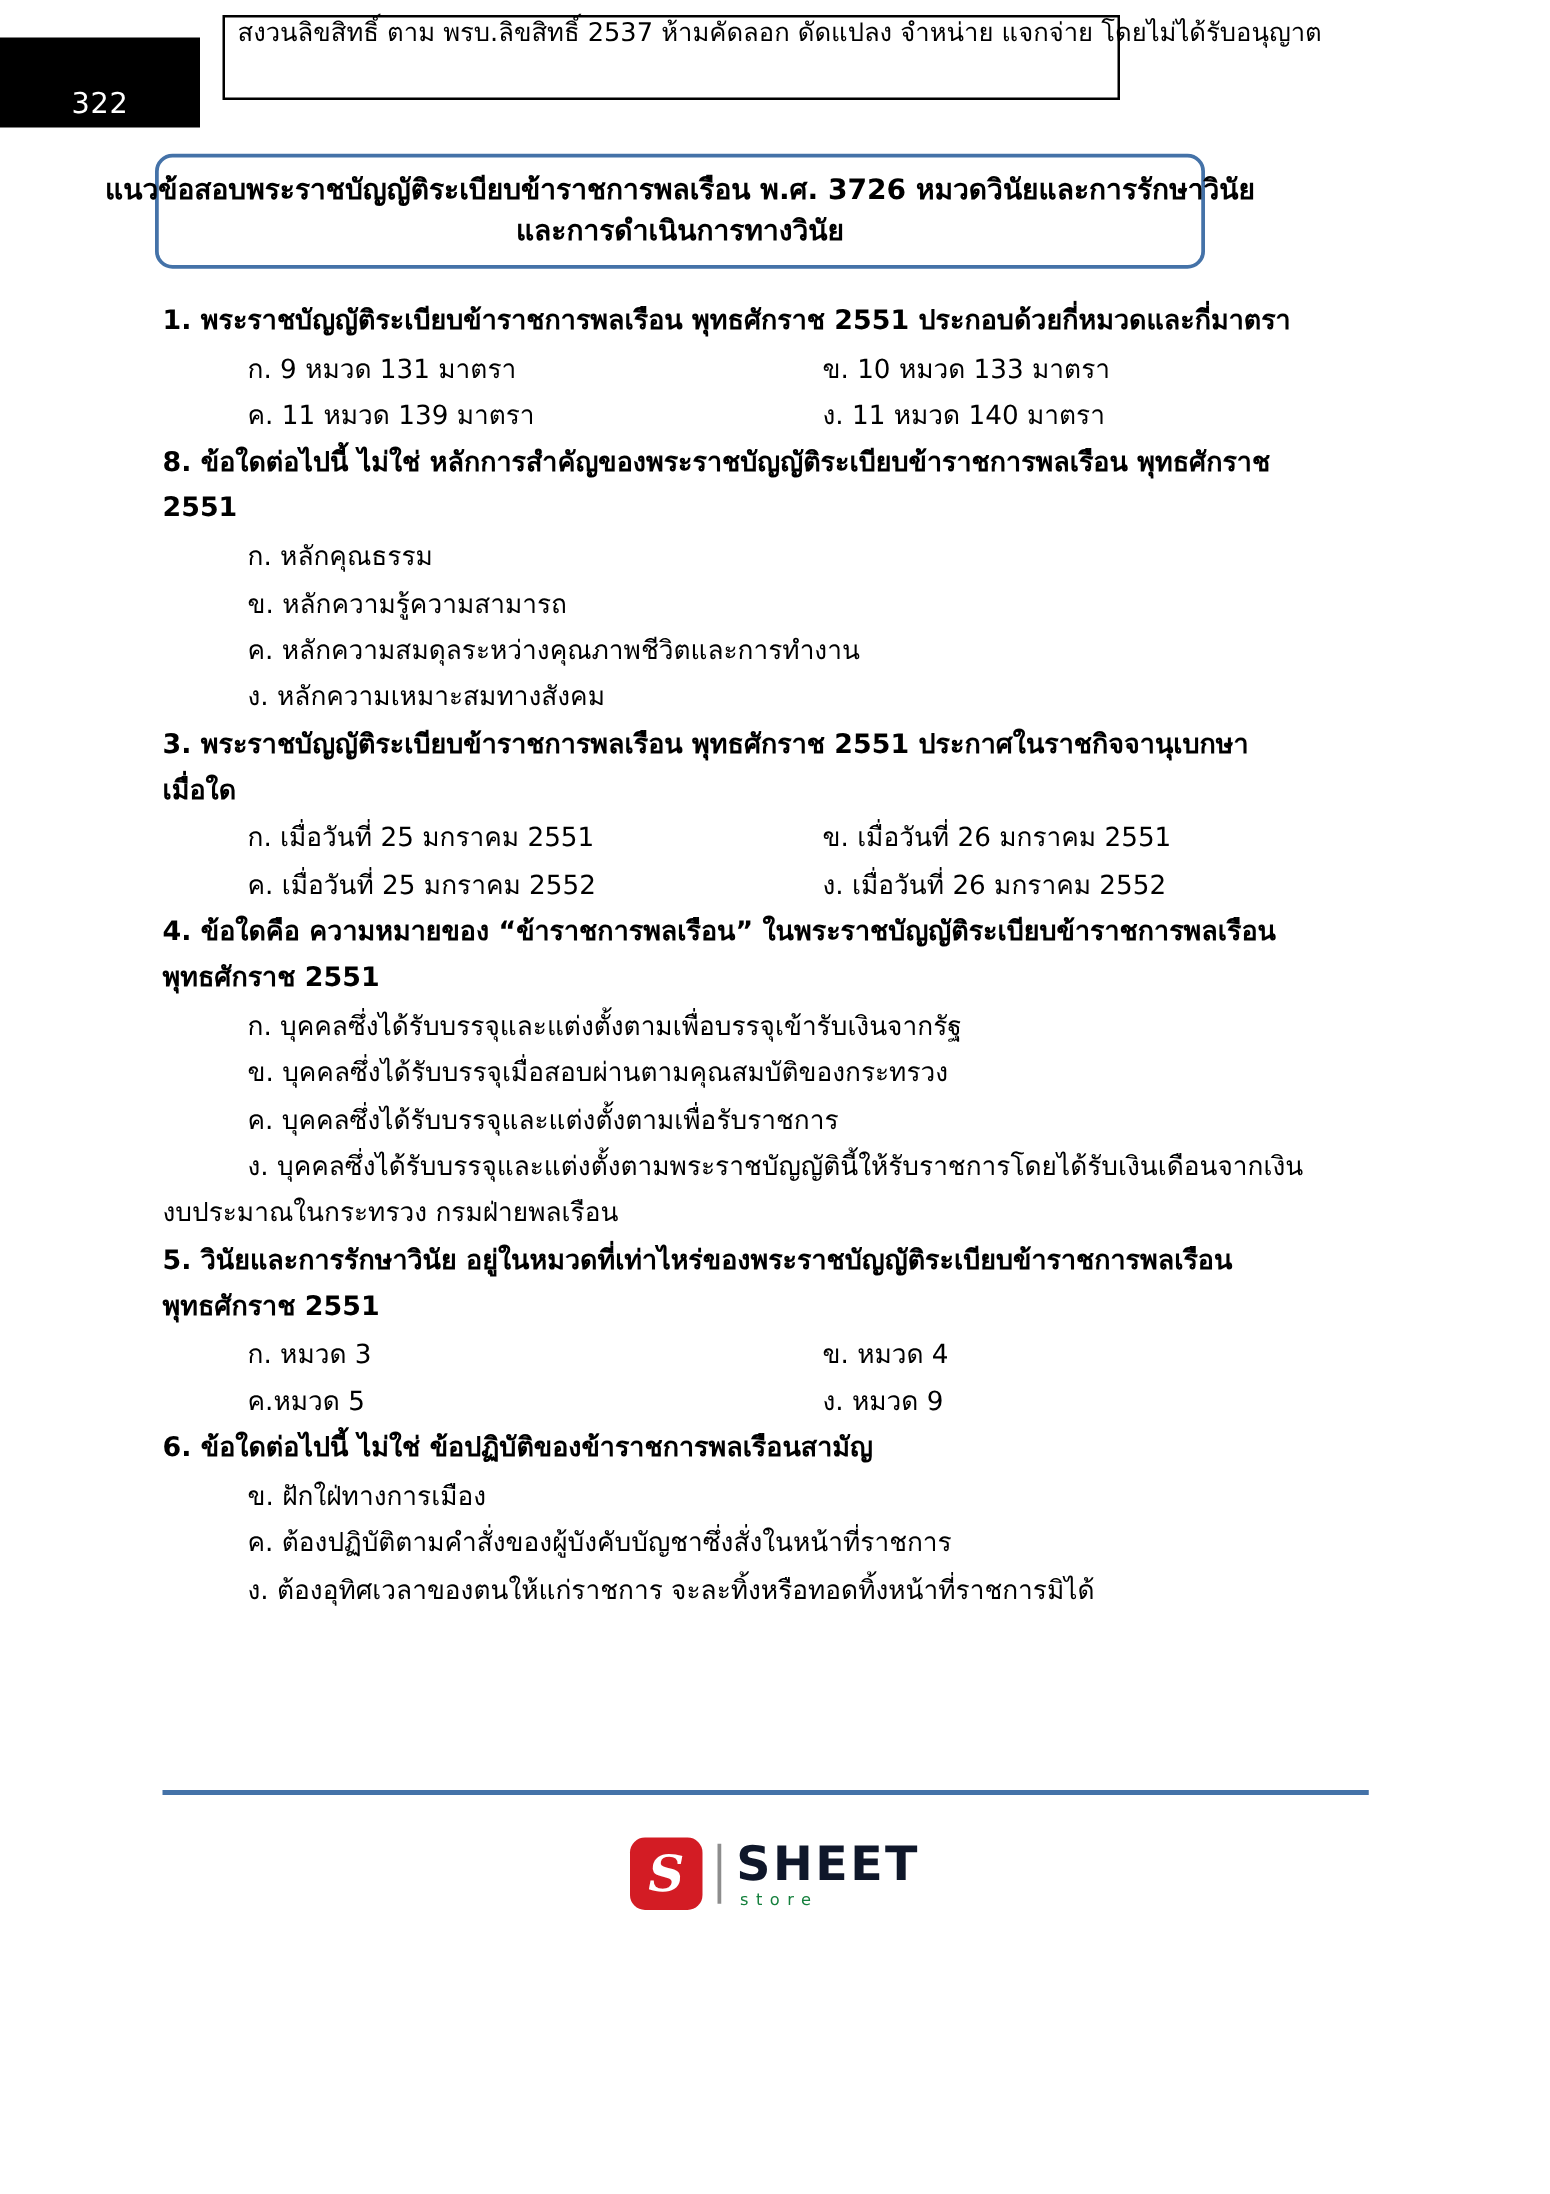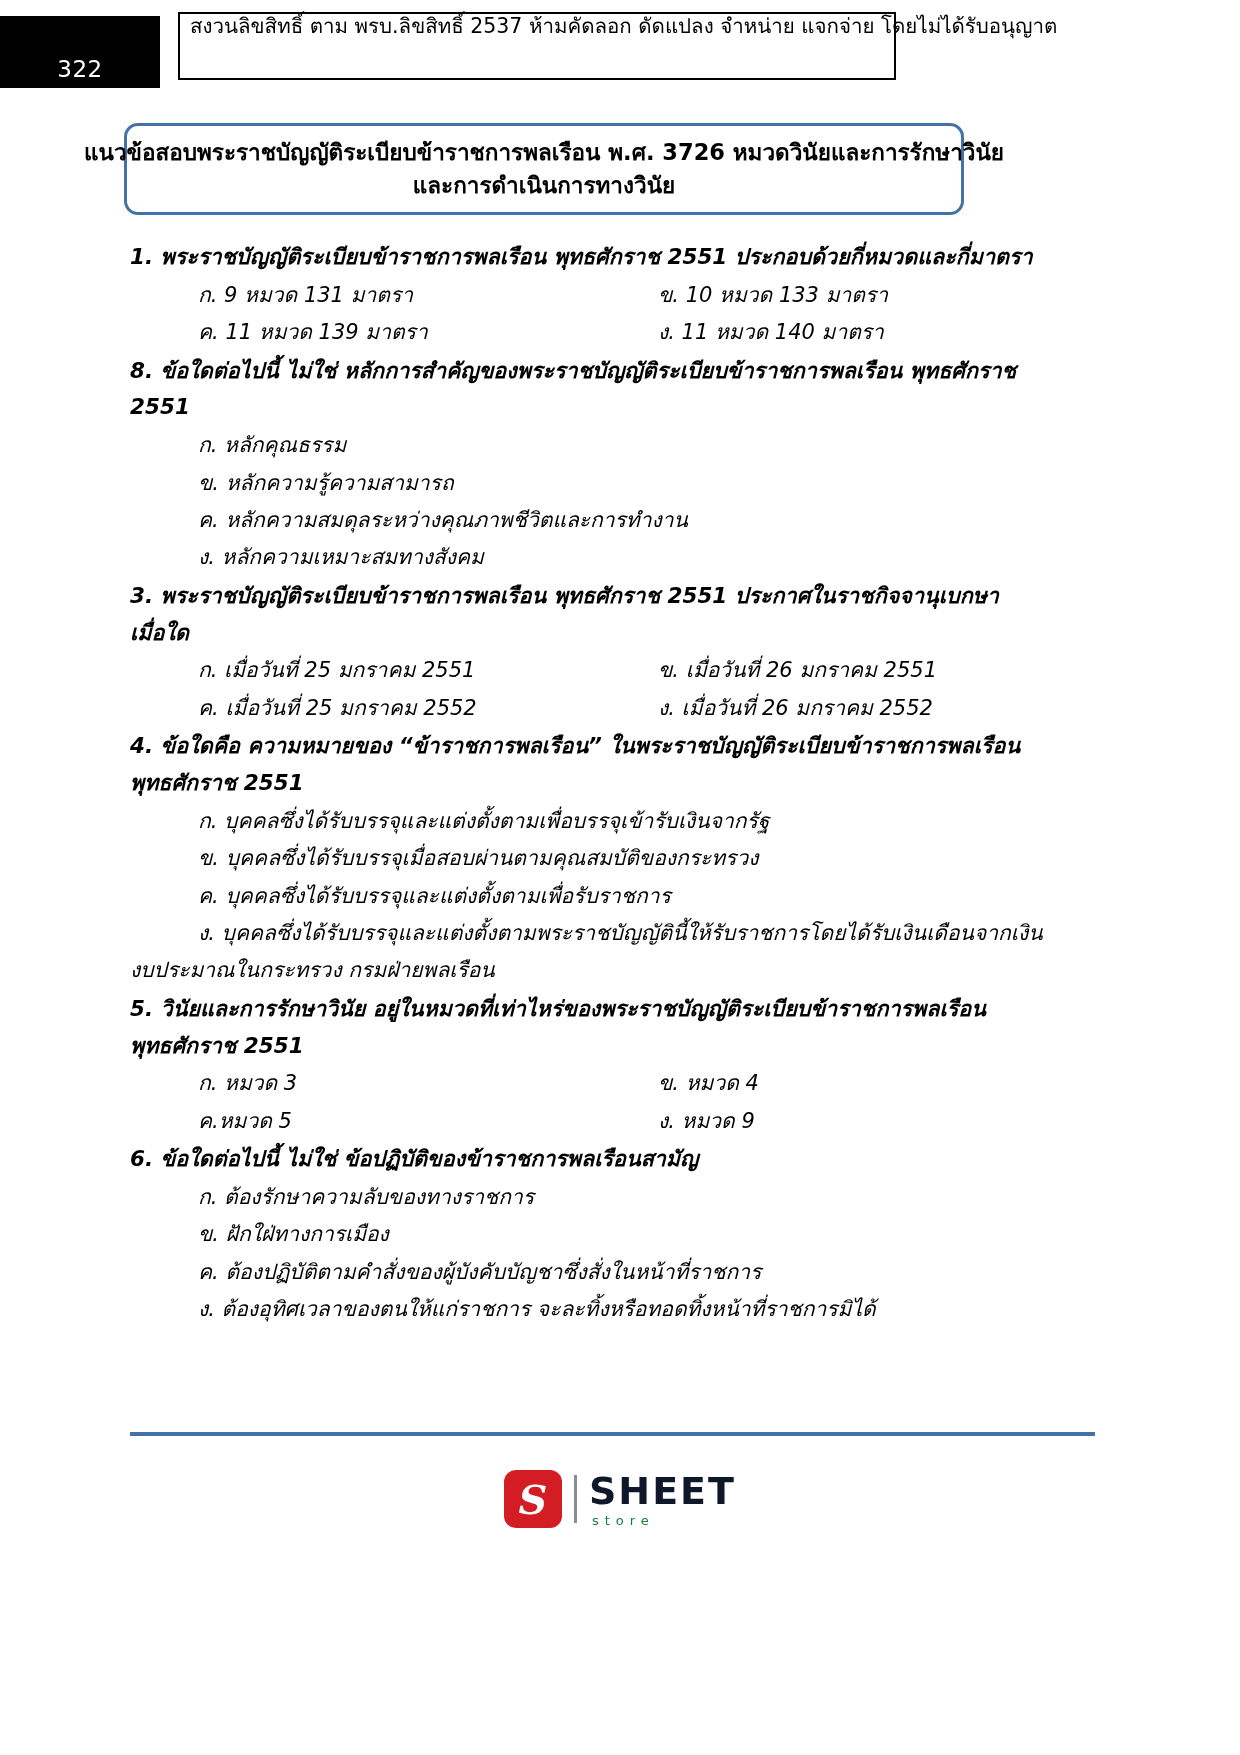--- a/index.html
+++ b/index.html
@@ -20,21 +20,21 @@
   .page-header {
     position: absolute;
     top: 0;
     left: 0;
     width: 1240px;
     height: 105px;
   }
   .page-number-block {
     position: absolute;
     left: 0;
-    top: 16px;
+    top: 30px;
     width: 160px;
     height: 72px;
     background: #000000;
     color: #ffffff;
     display: flex;
     align-items: flex-end;
     justify-content: center;
     padding-bottom: 6px;
     box-sizing: border-box;
     font-size: 23px;
@@ -80,21 +80,20 @@
     text-align: center;
     white-space: nowrap;
   }
 
   
   .content {
     position: absolute;
     left: 130px;
     top: 240px;
     width: 960px;
-    font-style: italic;
   }
   .question {
     font-size: 21.5px;
     font-weight: bold;
     line-height: 1.62;
     margin: 0 0 2px 0;
     text-indent: 0;
   }
   .q-block { margin-bottom: 2px; }
 
@@ -246,21 +245,20 @@
       <div class="choice">ก. หมวด 3</div>
       <div class="choice">ข. หมวด 4</div>
       <div class="choice">ค.หมวด 5</div>
       <div class="choice">ง. หมวด 9</div>
     </div>
   </div>
 
   <div class="q-block">
     <p class="question">6. ข้อใดต่อไปนี้ ไม่ใช่ ข้อปฏิบัติของข้าราชการพลเรือนสามัญ</p>
     <div class="choices-stack">
-      <div class="choice">ก. ต้องรักษาความลับของทางราชการ</div>
       <div class="choice">ข. ฝักใฝ่ทางการเมือง</div>
       <div class="choice">ค. ต้องปฏิบัติตามคำสั่งของผู้บังคับบัญชาซึ่งสั่งในหน้าที่ราชการ</div>
       <div class="choice">ง. ต้องอุทิศเวลาของตนให้แก่ราชการ จะละทิ้งหรือทอดทิ้งหน้าที่ราชการมิได้</div>
     </div>
   </div>
 
 </div>
 
 <div class="footer-rule" style="background: rgb(68, 114, 168);"></div>
 <div class="footer-logo">

